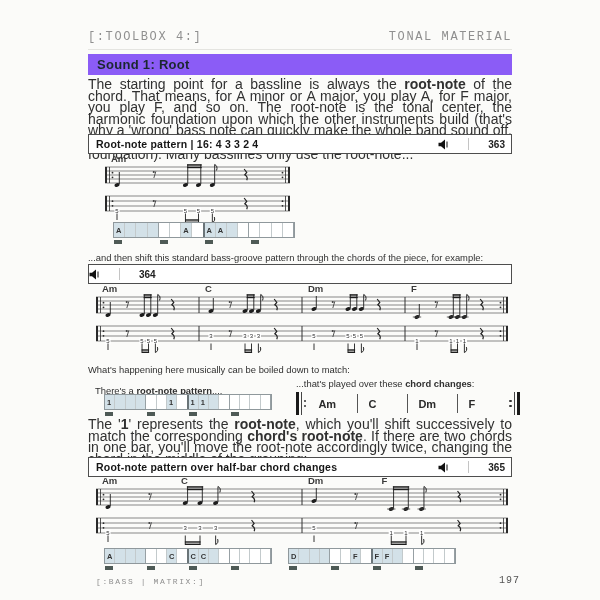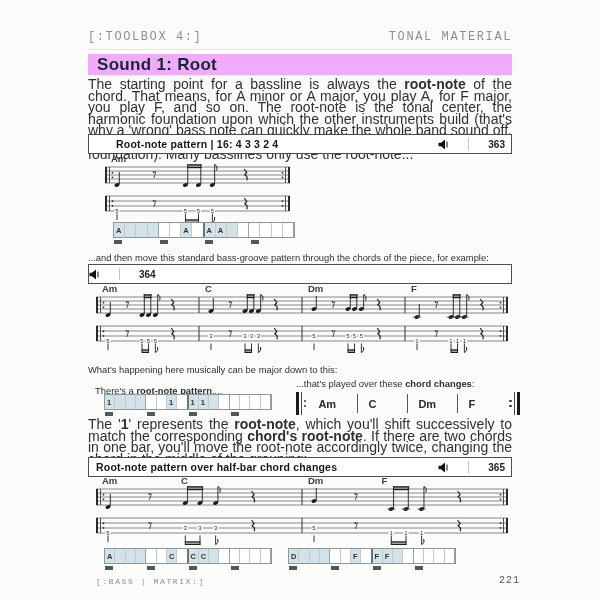--- a/index.html
+++ b/index.html
@@ -3,22 +3,22 @@
 <meta charset="utf-8">
 <style>
   html,body{margin:0;padding:0;}
   body{width:600px;height:600px;background:#fbfbf9;position:relative;
        font-family:"Liberation Sans",sans-serif;overflow:hidden;}
   .abs{position:absolute;}
   .mono{font-family:"Liberation Mono","DejaVu Sans Mono",monospace;}
 
   .page-header{top:30px;left:88px;width:424px;display:flex;justify-content:space-between;
        color:#8f8f8f;font-size:12px;letter-spacing:1.6px;border-bottom:1px solid #e4e4e0;padding-bottom:5px;}
-  .title-bar{top:54px;left:88px;width:424px;height:21px;background:#f0abfc;color:#1b2730;
-       font-weight:bold;font-size:17px;line-height:21px;padding-left:9px;box-sizing:border-box;letter-spacing:.3px;}
+  .title-bar{top:54px;left:88px;width:424px;height:21px;background:#8b5cf6;color:#1b2730;
+       font-weight:bold;font-size:13px;line-height:21px;padding-left:9px;box-sizing:border-box;letter-spacing:.3px;}
   .para{color:#303030;font-size:14px;line-height:11.6px;text-align:justify;}
   .intro{top:79px;left:88px;width:424px;}
   .explain{top:419px;left:88px;width:424px;}
   .plain-line{color:#303030;font-size:9.4px;}
   .link-text{top:252px;left:88px;width:424px;}
   .boil-text{top:364px;left:88px;width:424px;}
   .col-label{font-size:9.4px;color:#303030;}
 
   .audio-hdr{left:88px;width:424px;height:20px;background:#fff;border:1px solid #4e4e4e;
        box-sizing:border-box;display:flex;align-items:center;}
@@ -56,21 +56,21 @@
 
 <div class="abs page-header mono">
   <span>[:TOOLBOX 4:]</span>
   <span>TONAL MATERIAL</span>
 </div>
 
 <div class="abs title-bar">Sound 1: Root</div>
 
 <p class="abs para intro" style="margin:0;"><span>The starting point for a bassline is always the </span><span style="font-weight: bold;">root-note</span><span> of the chord. That means, for A minor or A major, you play A, for F major, you play F, and so on. The root-note is the tonal center, the harmonic foundation upon which the other instruments build (that's why a 'wrong' bass note can quickly make the whole band sound off, as chords and melodies only make sense on the appropriate foundation). Many basslines only use the root-note...</span></p>
 
-<div class="abs audio-hdr" style="top:134px;padding-left:20px;">
+<div class="abs audio-hdr" style="top:134px;">
   <span class="audio-label">Root-note pattern | 16: 4 3 3 2 4</span>
   <span class="audio-right">
     <svg width="11" height="11" viewBox="0 0 11 11">
       <polygon points="7,0.5 7,10.5 3,7.2 0.5,7.2 0.5,3.8 3,3.8" fill="#111"></polygon>
       <line x1="9" y1="2.5" x2="9" y2="8.5" stroke="#111" stroke-width="1"></line>
     </svg>
     <span class="audio-divider"></span>
     <span class="track-num">363</span>
   </span>
 </div>
@@ -166,21 +166,21 @@
       <div class="gcell b4"></div>
     </div>
     <div class="gticks">
       <span class="gtick" style="left: 1px; width: 8.19px;"></span>
       <span class="gtick" style="left: 46.5px; width: 8.19px;"></span>
       <span class="gtick" style="left: 92px; width: 8.19px;"></span>
       <span class="gtick" style="left: 137.5px; width: 8.19px;"></span>
     </div>
   </div>
 
-<p class="abs plain-line link-text" style="margin:0;">...and then move this standard bass-groove pattern through the chords of the piece, for example:</p>
+<p class="abs plain-line link-text" style="margin:0;">...and then shift this standard bass-groove pattern through the chords of the piece, for example:</p>
 
 <div class="abs audio-hdr" style="top:264px;">
   <span class="audio-right">
     <svg width="11" height="11" viewBox="0 0 11 11">
       <polygon points="7,0.5 7,10.5 3,7.2 0.5,7.2 0.5,3.8 3,3.8" fill="#111"></polygon>
       <line x1="9" y1="2.5" x2="9" y2="8.5" stroke="#111" stroke-width="1"></line>
     </svg>
     <span class="audio-divider"></span>
     <span class="track-num">364</span>
   </span>
@@ -351,21 +351,21 @@
       <line x1="363.02" y1="57.5" x2="363.02" y2="66.5" stroke="#1d1d1d" stroke-width="0.9"></line>
       <line x1="369.5" y1="57.5" x2="369.5" y2="66.5" stroke="#1d1d1d" stroke-width="0.9"></line>
       <rect x="362.62" y="63.3" width="7.480000000000018" height="1.4" fill="#1d1d1d"></rect>
       <rect x="362.62" y="65.6" width="7.480000000000018" height="1.4" fill="#1d1d1d"></rect>
       <line x1="376.385" y1="57.5" x2="376.385" y2="66.5" stroke="#1d1d1d" stroke-width="0.9"></line>
       <path d="M 376.385,66.5 q3.2,-1.4 2,-5.4" stroke="#1d1d1d" stroke-width="1" fill="none"></path>
       <path d="M 392.18,42 l2.6,3.4 l-2,2.4 q3.6,2.2 2,5.4" stroke="#222" stroke-width="1.2" fill="none"></path>
     </svg>
 </div>
 
-<p class="abs plain-line boil-text" style="margin:0;">What's happening here musically can be major down to this:</p>
+<p class="abs plain-line boil-text" style="margin:0;">What's happening here musically can be boiled down to match:</p>
 
 <p class="abs col-label" style="top:378px;left:88px;margin:7px;"><span>There's a </span><span style="font-weight: bold;">root-note pattern</span><span>,...</span></p>
 <div class="abs" style="top: 394px; left: 104px; width: 168px;">
     <div class="grid-row">
       <div class="gcell hl">
         <span class="gl">1</span>
       </div>
       <div class="gcell hl"></div>
       <div class="gcell hl"></div>
       <div class="gcell hl b4"></div>
@@ -600,14 +600,14 @@
     <div class="gticks">
       <span class="gtick" style="left: 1px; width: 7.56px;"></span>
       <span class="gtick" style="left: 43px; width: 7.56px;"></span>
       <span class="gtick" style="left: 85px; width: 7.56px;"></span>
       <span class="gtick" style="left: 127px; width: 7.56px;"></span>
     </div>
   </div>
 
 <div class="abs page-footer mono">
   <span>[:BASS | MATRIX:]</span>
-  <span class="page-num">221</span>
+  <span class="page-num">197</span>
 </div>
 
 </body></html>

